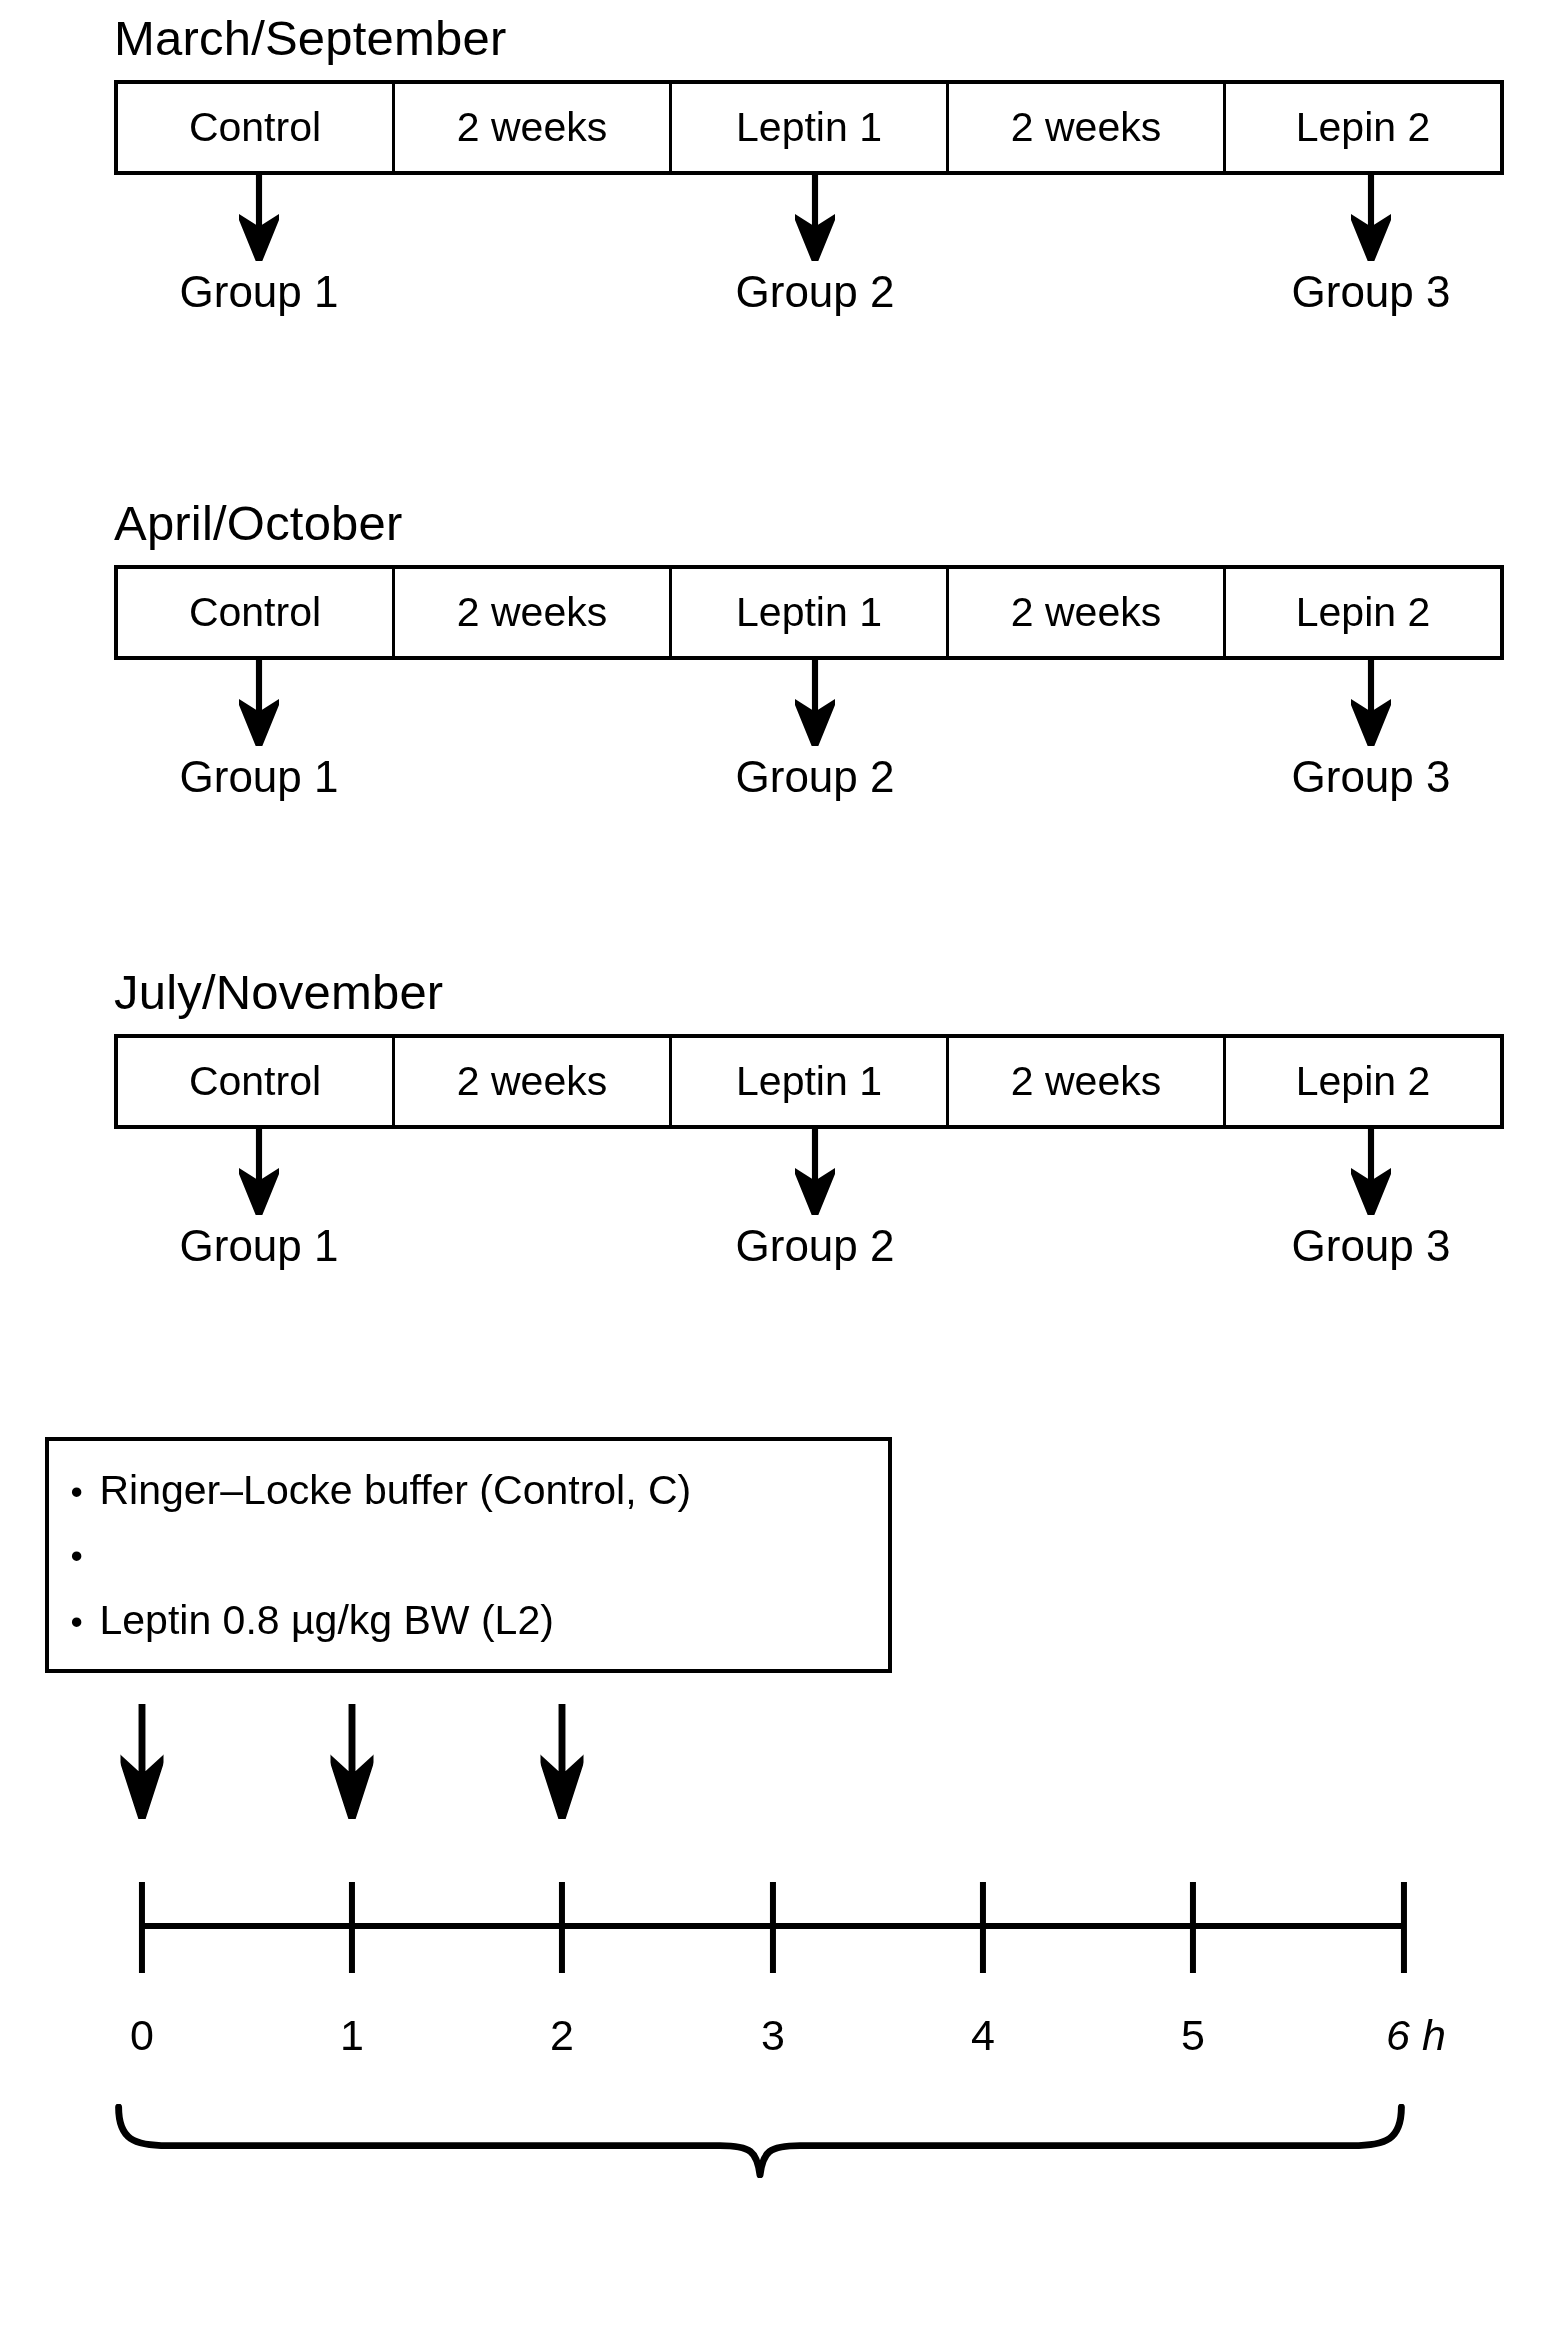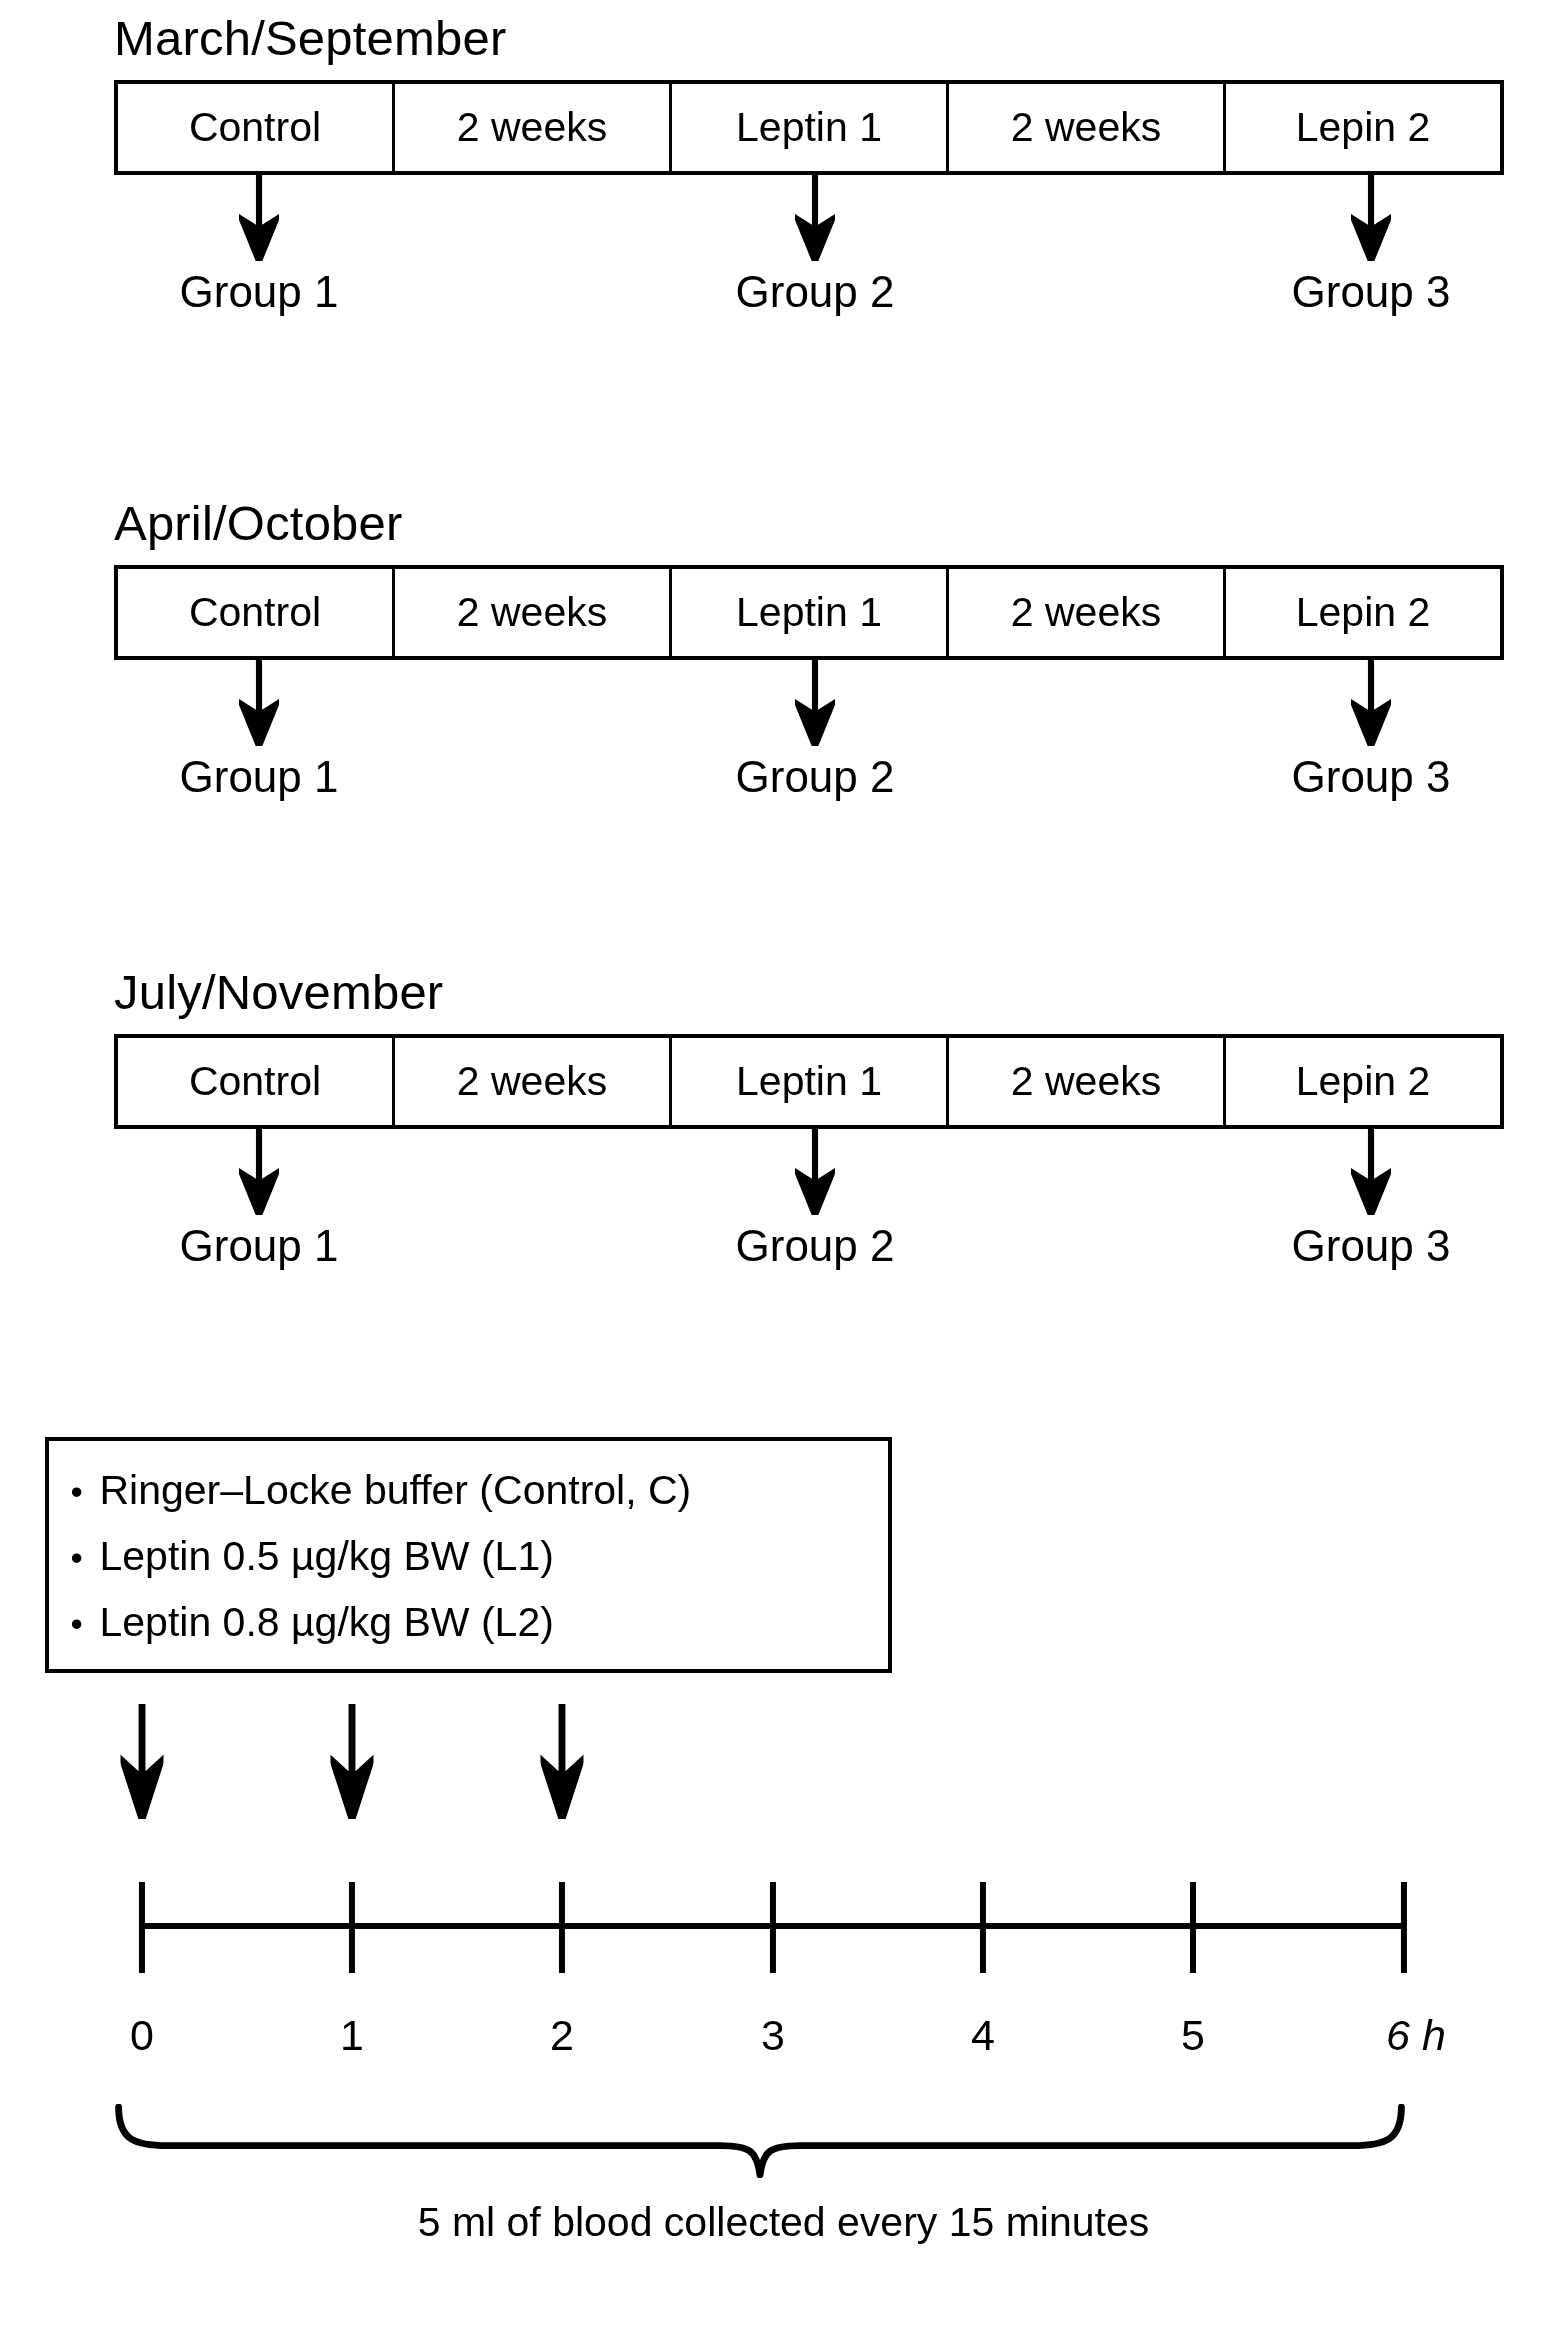--- a/index.html
+++ b/index.html
@@ -253,21 +253,20 @@
   <div class="grp-label" style="left:1371px;">Group 3</div>
 </div>
 
 <div class="legend-box">
   <div class="legend-line">
     <span class="legend-bullet">•</span>
     <span>Ringer–Locke buffer  (Control, C)</span>
   </div>
   <div class="legend-line">
     <span class="legend-bullet">•</span>
-    <span>Leptin 0.5 µg/kg BW (L1)</span>
   </div>
   <div class="legend-line">
     <span class="legend-bullet">•</span>
     <span>Leptin 0.8 µg/kg BW (L2)</span>
   </div>
 </div>
 
 <div class="axis-wrap">
 
   <div class="inj-arrow" style="left:142px;">
@@ -305,15 +304,14 @@
   <div class="axis-tick-label" style="left:1416px;font-style:italic;">6 h</div>
 </div>
 
 <div class="brace">
   <svg viewBox="0 0 1684 96" preserveAspectRatio="none">
     <path d="M6 4 C6 46 26 54 70 54 L790 54 C830 54 838 62 842 92 C846 62 854 54 894 54 L1614 54 C1658 54 1678 46 1678 4" fill="none" stroke="#000" stroke-width="9" stroke-linecap="round" stroke-linejoin="round"></path>
   </svg>
 </div>
 
 <div class="caption">
-  <div class="caption-line">5 ml of blood collected every 15 minutes</div>
 </div>
 
 
 </body></html>

